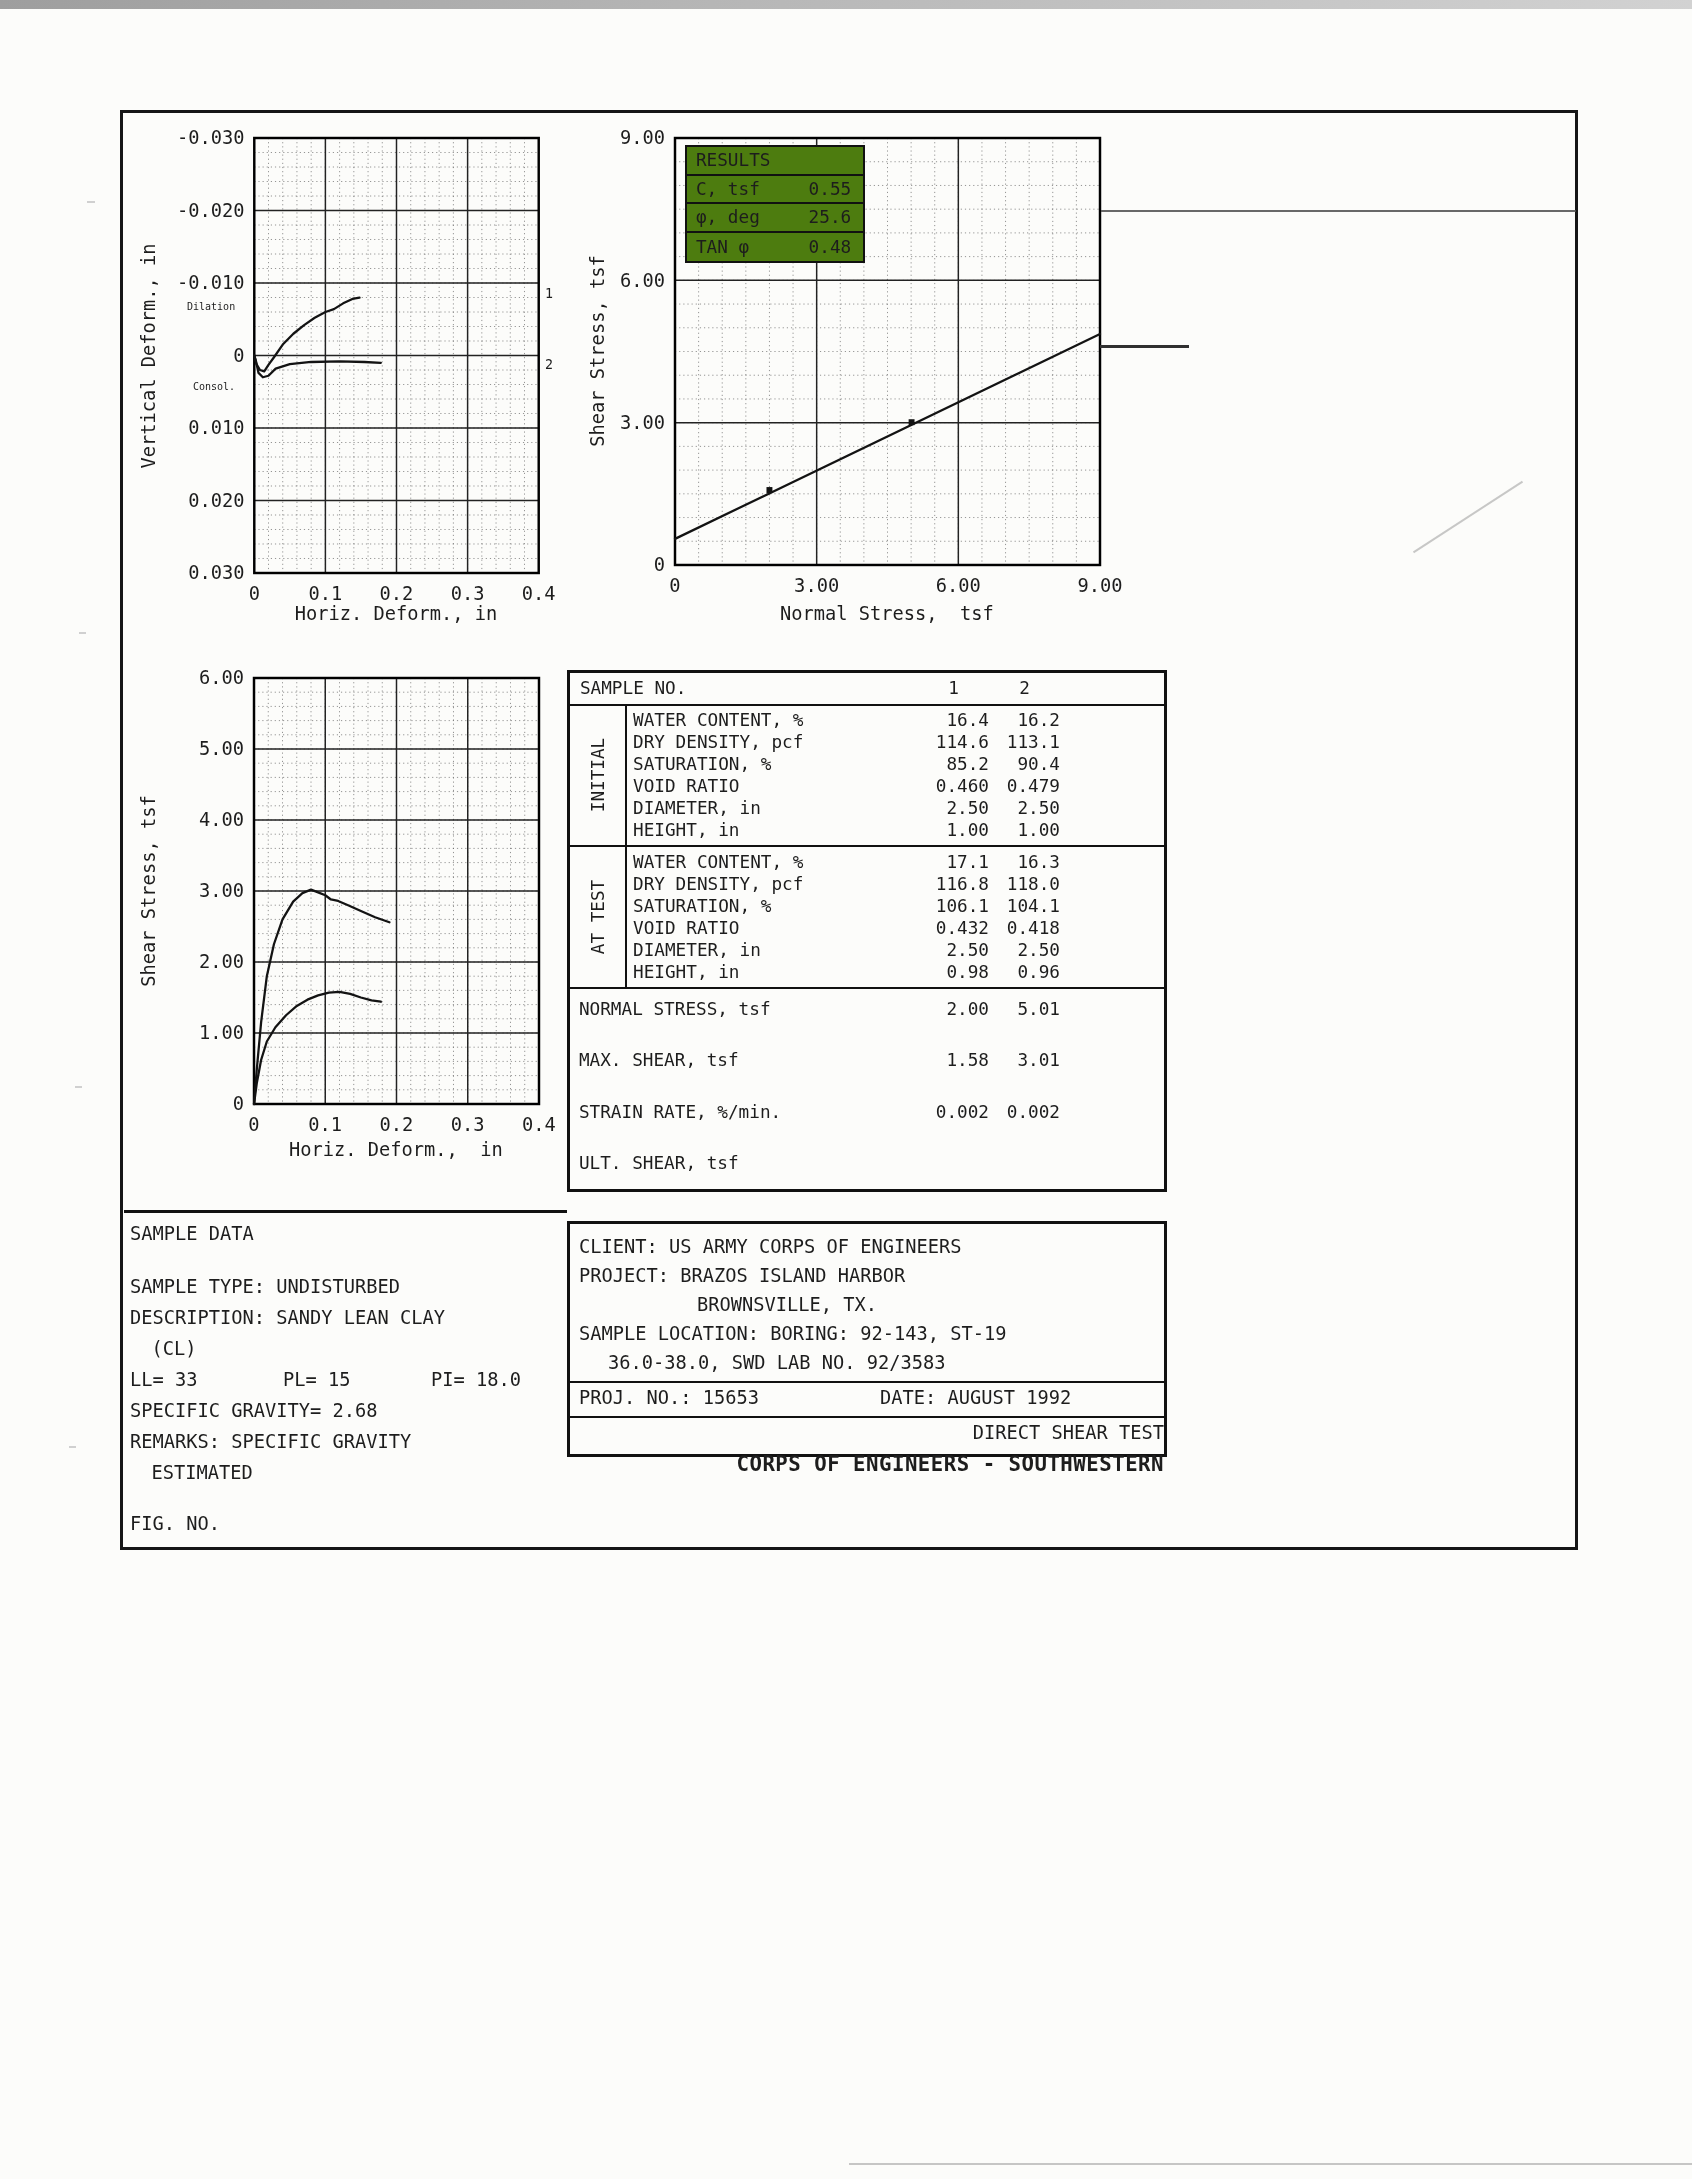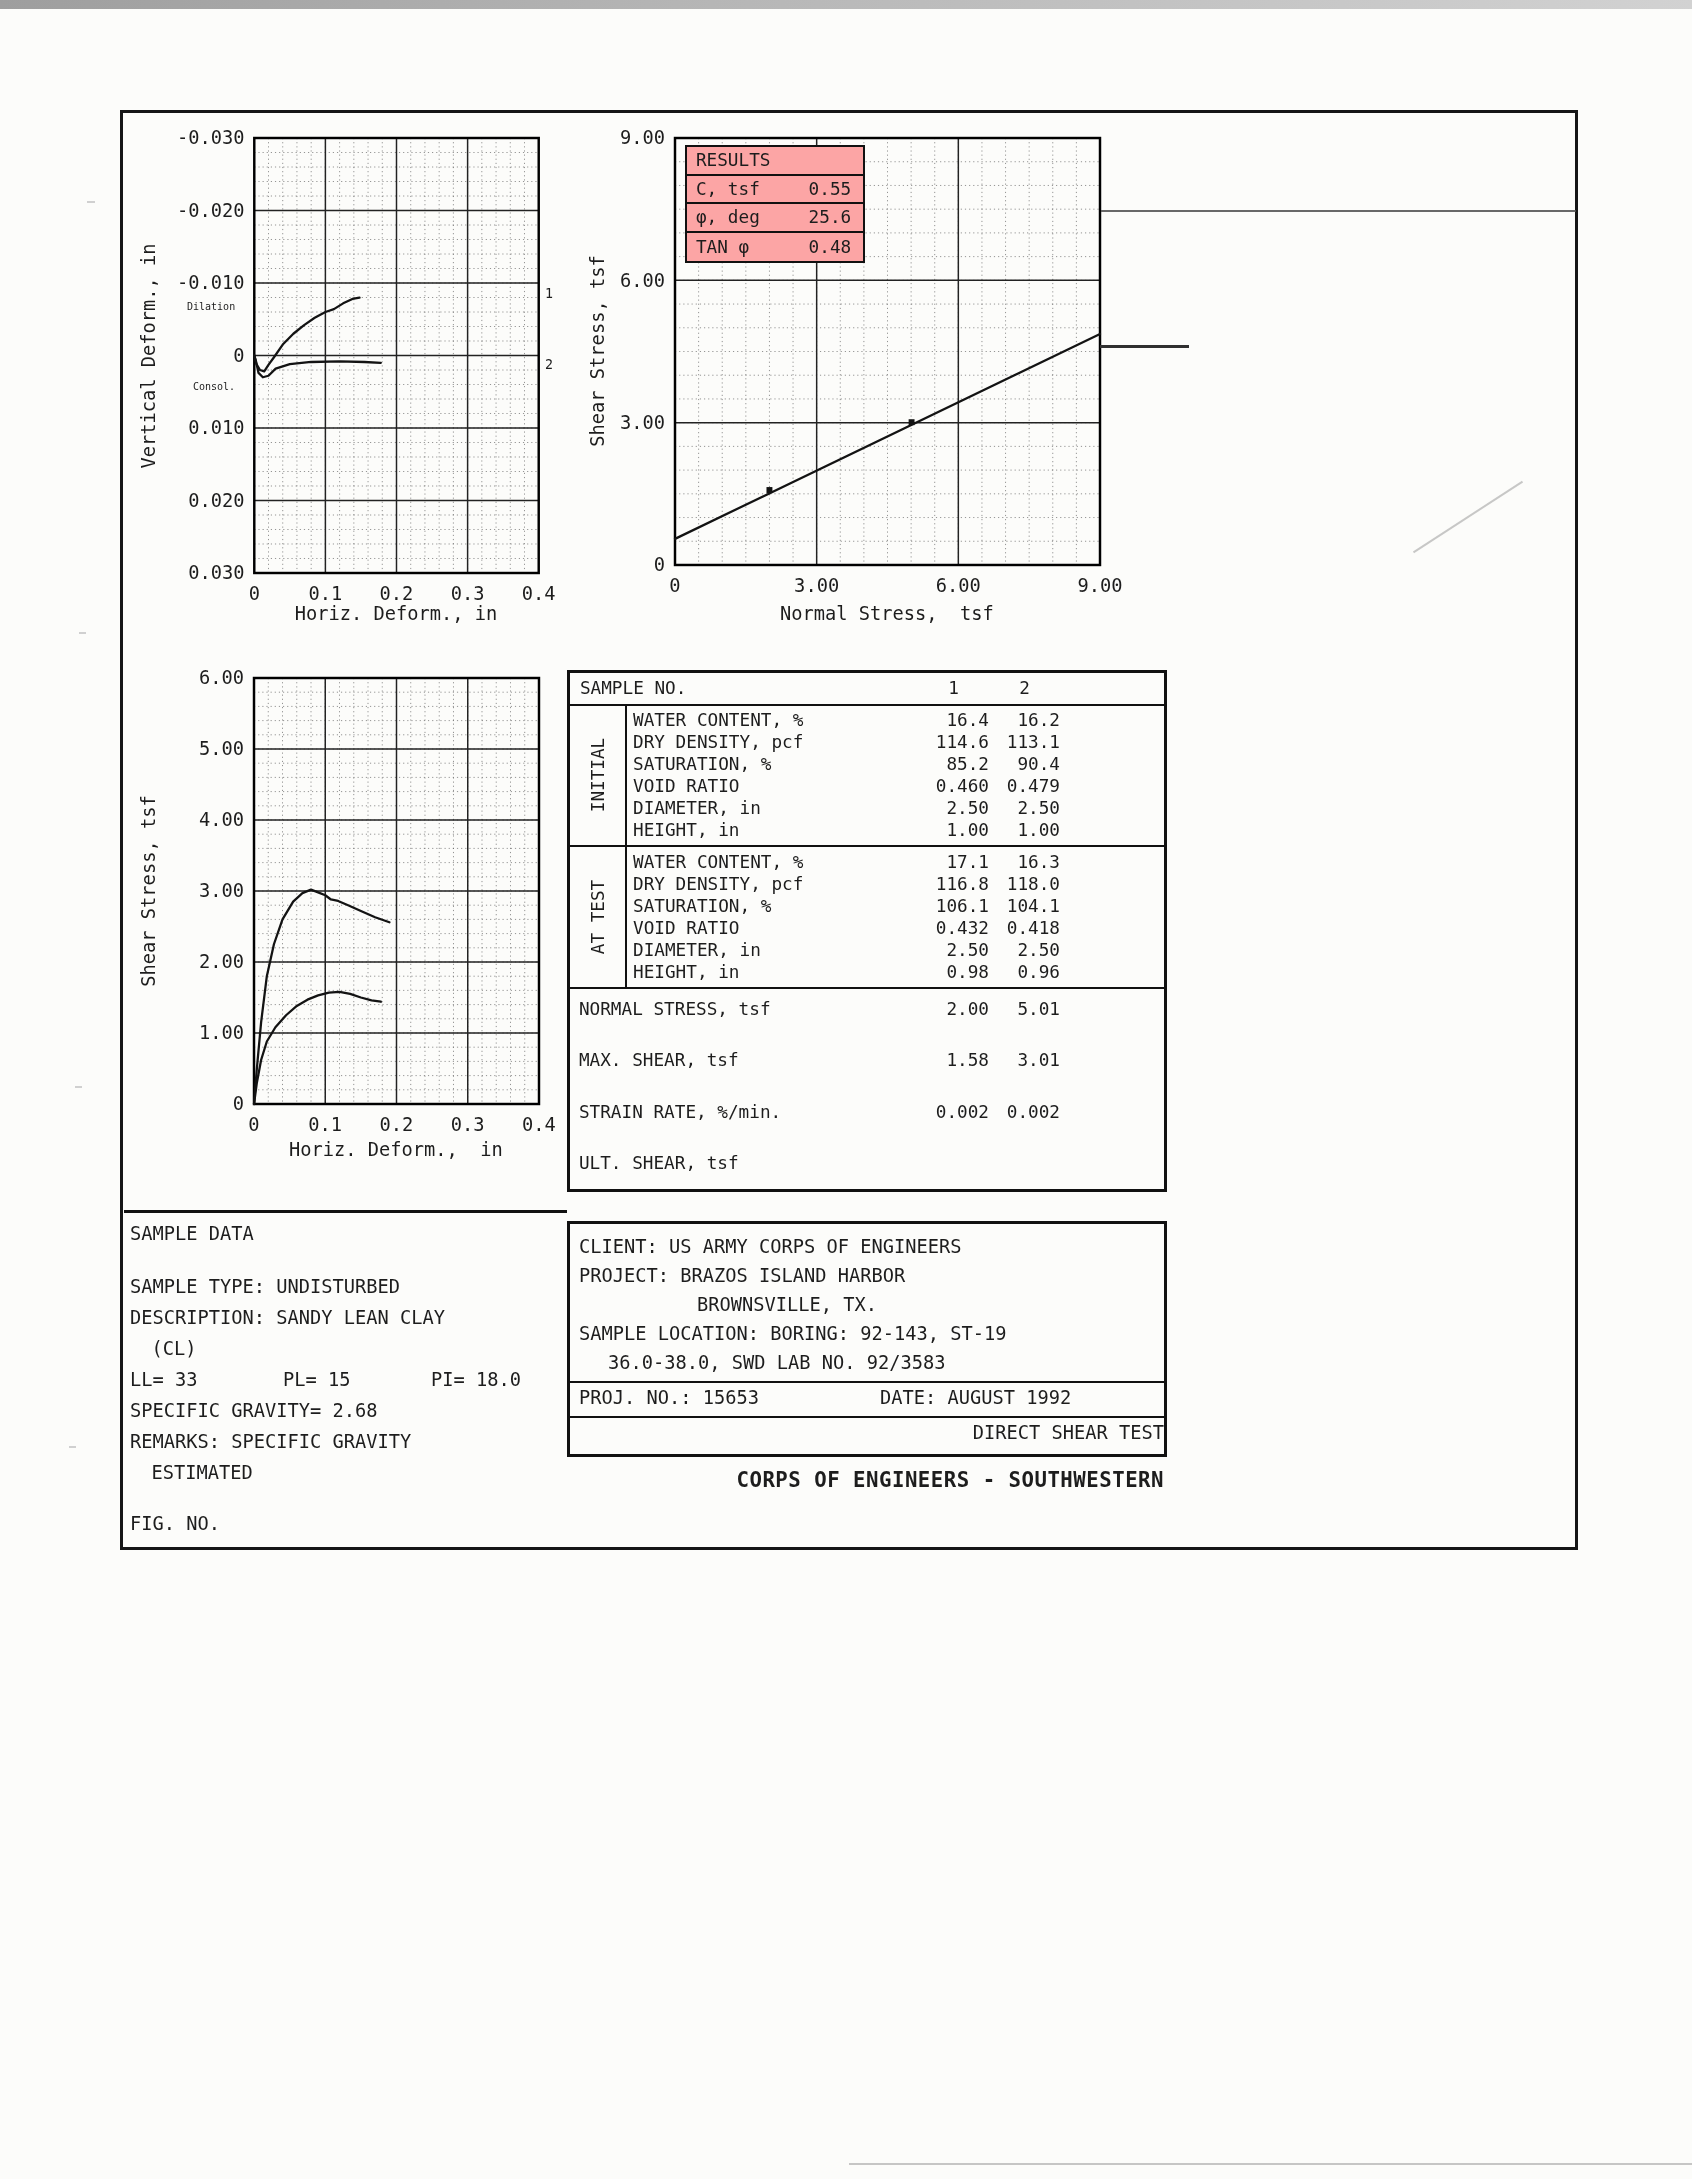--- a/index.html
+++ b/index.html
@@ -14,21 +14,21 @@
 .pborder{stroke:#000;stroke-width:2.5;fill:none}
 .curve{fill:none;stroke:#131313;stroke-width:2.3;stroke-linejoin:round;stroke-linecap:round}
 .pt{fill:#131313}
 .ticklabel{font-size:19px}
 .xt{text-anchor:middle}
 .yt{text-anchor:end}
 .anno{font-size:13.5px}
 .htitle{position:absolute;transform:translate(-50%,-50%);font-size:18.7px;white-space:pre;z-index:3}
 .vtitle{position:absolute;transform:translate(-50%,-50%) rotate(-90deg);font-size:18.7px;white-space:pre;z-index:3}
 .margin-note{position:absolute;font-size:10px;z-index:3}
-.results-box{position:absolute;left:685px;top:145px;width:180px;background:#fca5a5;border:2.5px solid #111;z-index:6;font-size:17.7px}
+.results-box{position:absolute;left:685px;top:145px;width:180px;background:#4d7c0f;border:2.5px solid #111;z-index:6;font-size:17.7px}
 .rrow{height:28.6px;display:flex;align-items:center;justify-content:space-between;padding:0 11.8px 0 8.9px;border-bottom:2.5px solid #111}
 .rrow:last-child{border-bottom:none}
 .sample-table{position:absolute;left:567px;top:670px;width:600px;height:522px;border:3px solid #111;font-size:17.7px;z-index:4}
 .thead{height:32.5px;display:flex;align-items:center;border-bottom:2.5px solid #111;padding:0 104px 0 9.9px}
 .thead .tlabel{flex:1}
 .thead .tval{width:71px;text-align:center}
 .tblock{position:relative;border-bottom:2.5px solid #111;padding:3.9px 104px 3.9px 63px}
 .tblock::before{content:"";position:absolute;left:55px;top:0;bottom:0;border-left:2.5px solid #111}
 .blocklabel{position:absolute;left:27.6px;top:50%;transform:translate(-50%,-50%) rotate(-90deg);font-size:17.7px;white-space:nowrap}
 .trow{display:flex;align-items:center;height:22px}
@@ -46,21 +46,21 @@
 .fig-no{position:absolute;left:5.9px;bottom:15.8px}
 .client-box{position:absolute;left:567px;top:1221px;width:600px;height:236px;border:3px solid #111;font-size:18.7px;padding-top:7.9px;z-index:4}
 .cb-line{line-height:29px;padding-left:8.9px;white-space:pre}
 .cb-ind1{padding-left:103px}
 .cb-ind2{padding-left:127px}
 .cb-ind3{padding-left:38px}
 .cb-hr{border-top:2.5px solid #111;margin-top:3.9px}
 .cb-projrow{display:flex;line-height:29px;padding-left:8.9px}
 .cb-projrow .pn{width:301px}
 .cb-center{text-align:right;line-height:29.6px}
-.cb-org{font-weight:bold;font-size:20.7px;margin-top:19px;letter-spacing:0.5px}
+.cb-org{font-weight:bold;font-size:20.7px;margin-top:3px;letter-spacing:0.5px}
 .scan-top{position:absolute;left:0;top:0;width:100%;height:8.9px;background:linear-gradient(90deg,#9e9e9e 0%,#b5b5b5 40%,#d2d2d2 100%);z-index:8}
 .art{position:absolute;z-index:7}
 #art1{left:1101px;top:210px;width:475px;height:2px;background:#4d4d4d;opacity:.85}
 #art2{left:1100px;top:345px;width:89px;height:3px;background:#303030}
 #art3{left:1403px;top:516px;width:130px;height:2px;background:#9a9a9a;transform:rotate(-33deg);opacity:.55}
 #art4{left:849px;top:2163px;width:843px;height:2px;background:#b8b8b8;opacity:.8}
 .speck{position:absolute;height:2px;background:#bdbdbd;opacity:.7;z-index:7}
 </style>
 </head>
 <body>

